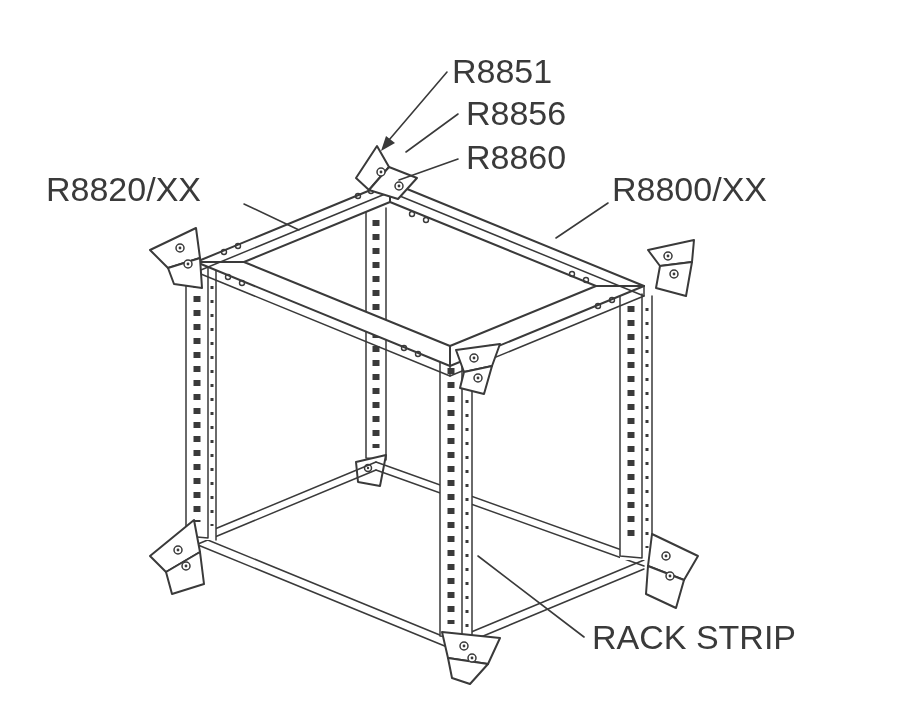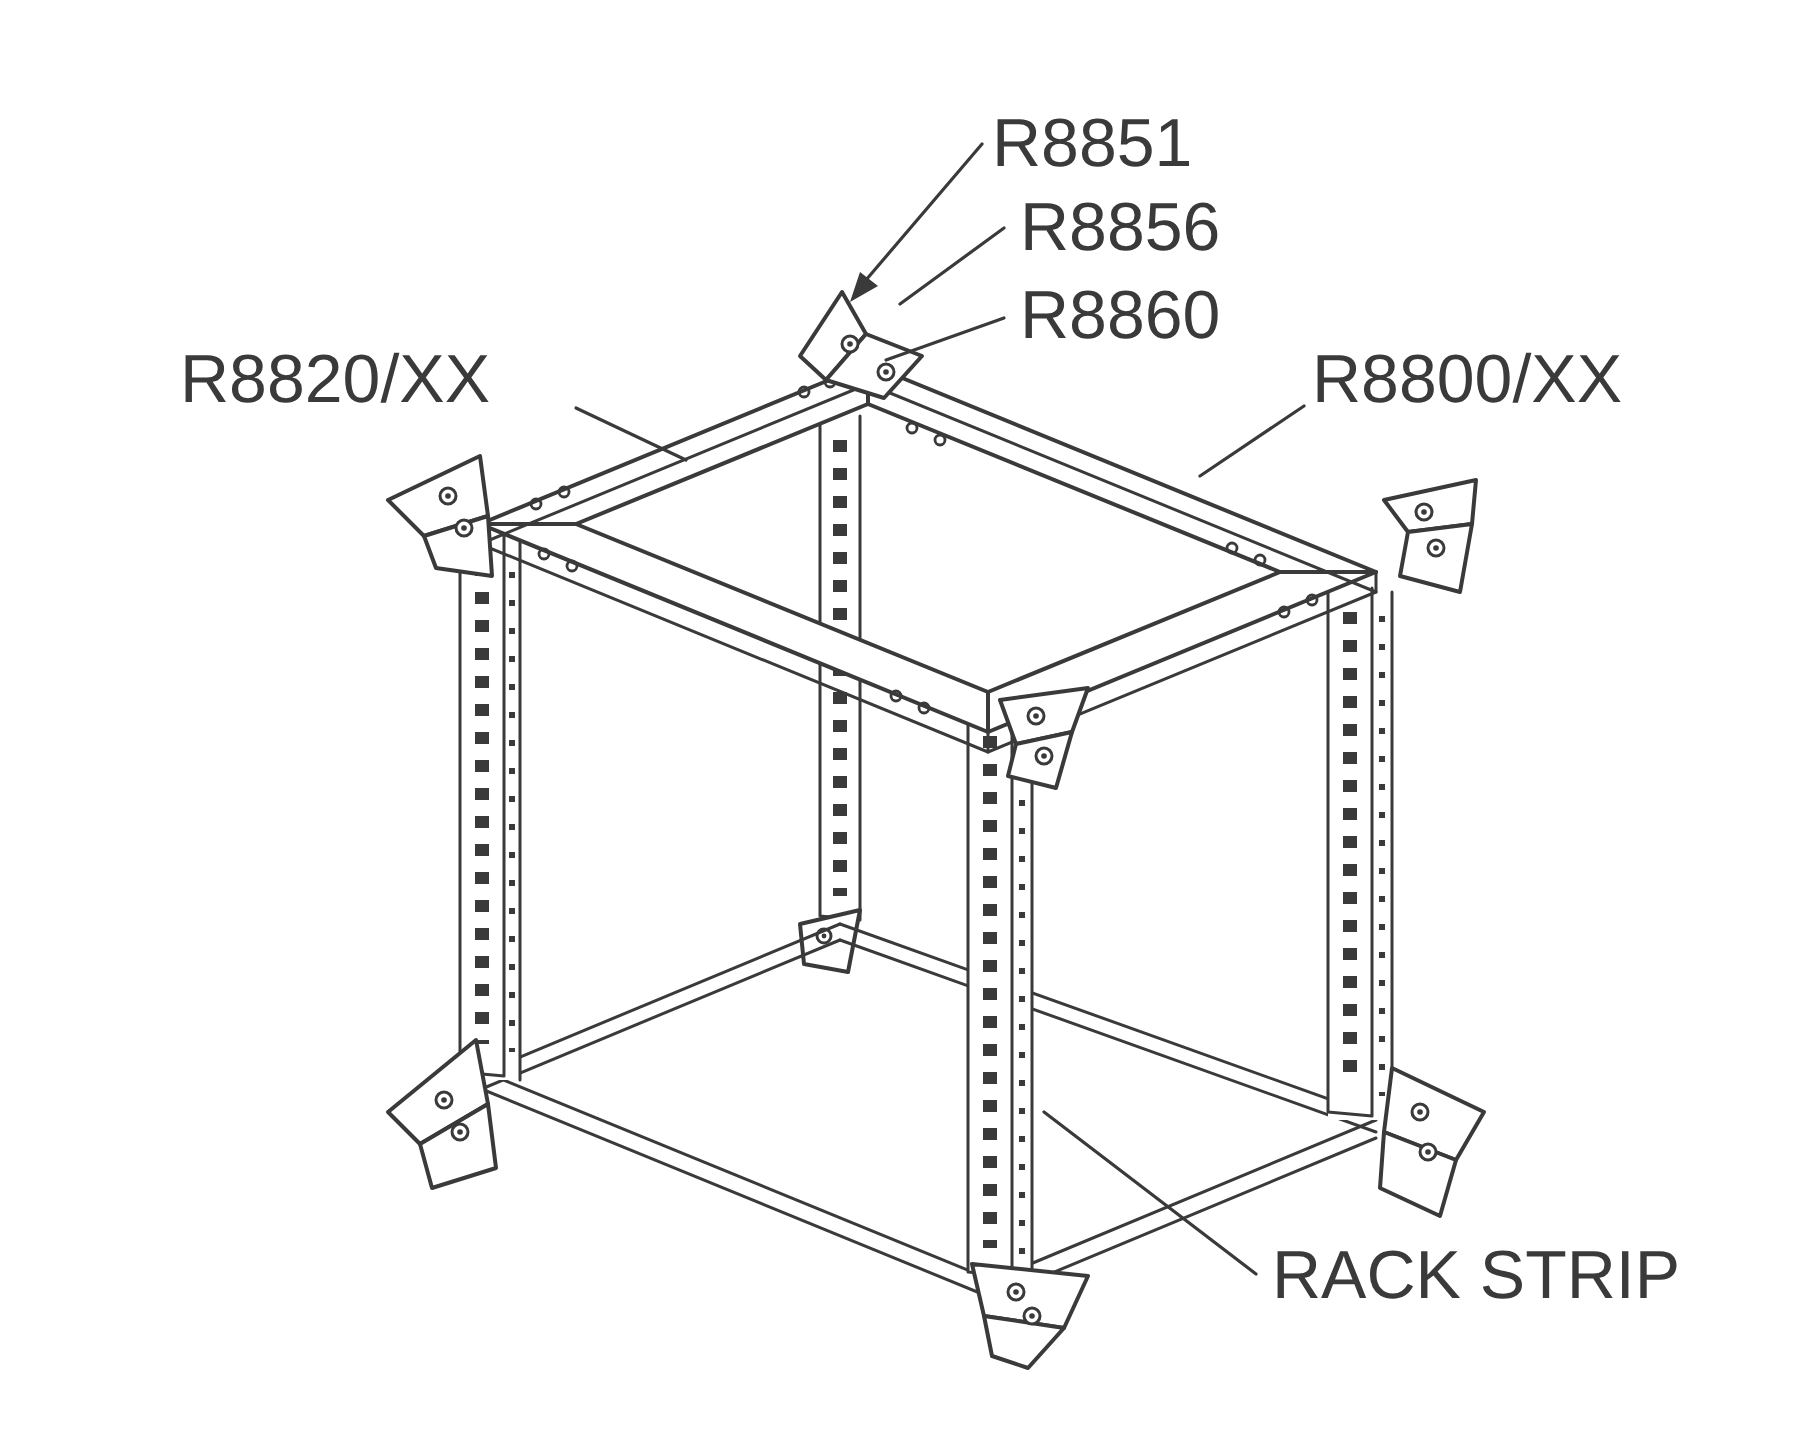--- a/index.html
+++ b/index.html
@@ -1,17 +1,17 @@
 <!DOCTYPE html>
 <html><head>
 <meta charset="utf-8">
 <style>
   html,body{margin:0;padding:0;background:#ffffff;}
   .canvas{position:relative;width:808px;height:721px;background:#ffffff;overflow:hidden;
-          font-family:"Liberation Sans","DejaVu Sans",sans-serif;padding-left:44px;}
+          font-family:"Liberation Sans","DejaVu Sans",sans-serif;}
   svg{display:block;}
   .ln{stroke:#3a3a3a;fill:none;stroke-width:2;stroke-linecap:round;stroke-linejoin:round;}
   .thin{stroke-width:1.5;}
   .fillw{fill:#ffffff;stroke:none;}
   .ring{fill:#ffffff;fill-rule:evenodd;stroke:#3a3a3a;stroke-width:2;stroke-linejoin:round;}
   .plate{fill:#ffffff;stroke:#3a3a3a;stroke-width:2;stroke-linejoin:round;}
   .holes{stroke:#3a3a3a;stroke-width:7;stroke-dasharray:6 8;fill:none;}
   .dots{stroke:#3a3a3a;stroke-width:3;stroke-dasharray:3 11;fill:none;}
   .screw{fill:#ffffff;stroke:#3a3a3a;stroke-width:1.5;}
   .screwdot{fill:#3a3a3a;stroke:none;}

